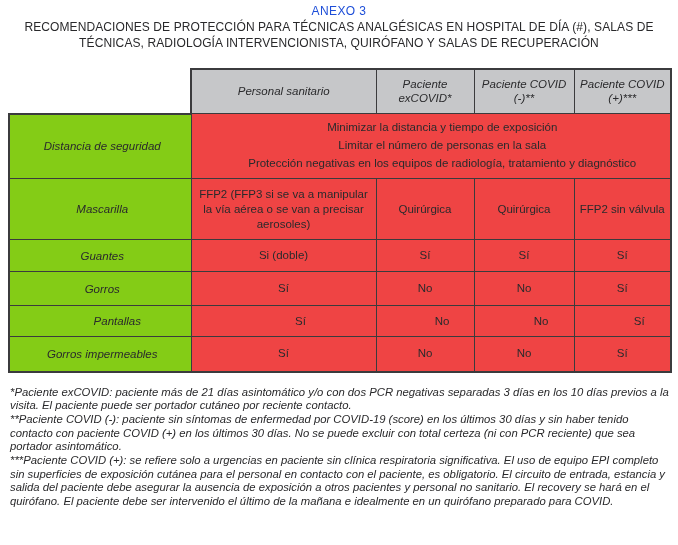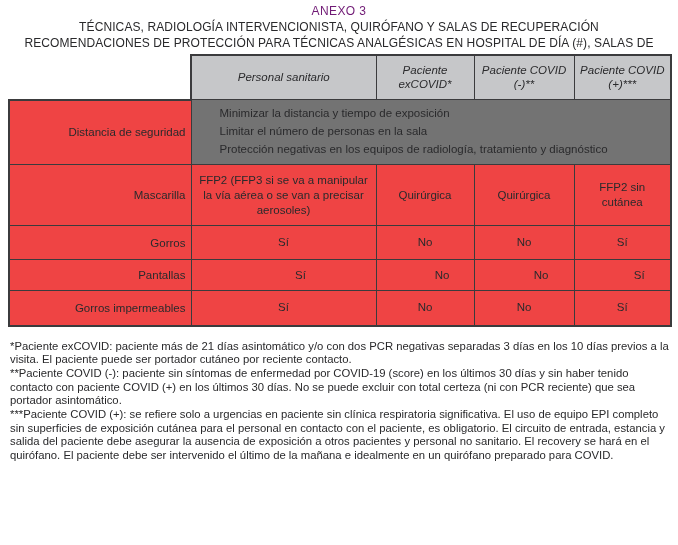--- a/index.html
+++ b/index.html
@@ -14,36 +14,36 @@
   }
 
   
   .title-block {
     text-align: center;
     padding-top: 3px;
     line-height: 1.35;
   }
   .annex-label {
     font-size: 12px;
-    color: #701a75;
+    color: #1d4ed8;
     letter-spacing: 0.4px;
   }
   .doc-title {
     font-size: 12px;
     color: #29292b;
     letter-spacing: 0.1px;
   }
 
   
   table.ppe-table {
     border-collapse: collapse;
     table-layout: fixed;
     width: 662px;
     margin-left: 8px;
-    margin-top: 2px;
+    margin-top: 16px;
     font-size: 11.5px;
   }
   .ppe-table th, .ppe-table td {
     border: 1px solid #3b3b3d;
     vertical-align: middle;
     padding: 2px 5px;
   }
   td.corner { border: none; background: #ffffff; }
 
   th.colhead {
@@ -52,65 +52,67 @@
     font-weight: normal;
     height: 45px;
     text-align: center;
     border-top-width: 2px;
     line-height: 1.25;
   }
   th.colhead.first { border-left-width: 2px; }
   th.colhead.last  { border-right-width: 2px; }
 
   td.rowlabel {
-    background: #ef4444;
-    text-align: right;
+    background: #84cc16;
+    font-style: italic;
+    text-align: center;
     padding-left: 9px;
     border-left-width: 2px;
   }
   tbody tr:first-child td.rowlabel { border-top-width: 2px; }
   tbody td:last-child { border-right-width: 2px; }
   tbody tr:last-child td { border-bottom-width: 2px; }
 
   td.datacell {
     text-align: center;
     line-height: 1.3;
     background: #ef4444;
   }
   td.merged {
+    text-align: center;
     line-height: 1.55;
-    background: #737373;
+    background: #ef4444;
     padding-left: 28px;
   }
   tr.r-distancia  td { height: 65px; }
   tr.r-mascarilla td { height: 61px; }
   tr.r-guantes    td { height: 32px; }
   tr.r-gorros     td { height: 34px; }
   tr.r-pantallas  td { height: 31px; padding-left: 39px; }
   tr.r-batas      td { height: 35px; }
   tr.r-polainas   td { height: 30px; }
 
   
   .footnotes {
     margin: 13px 8px 0 10px;
     width: 660px;
     font-size: 11.3px;
     line-height: 1.21;
     color: #29292b;
     text-align: left;
   }
-  .footnotes p { margin: 0; }
+  .footnotes p { margin: 0; font-style: italic; }
 </style>
 </head>
 <body>
 
 <div class="title-block">
   <div class="annex-label">ANEXO 3</div>
+  <div class="doc-title">RECOMENDACIONES DE PROTECCIÓN PARA TÉCNICAS ANALGÉSICAS EN HOSPITAL DE DÍA (#), SALAS DE</div>
   <div class="doc-title">TÉCNICAS, RADIOLOGÍA INTERVENCIONISTA, QUIRÓFANO Y SALAS DE RECUPERACIÓN</div>
-  <div class="doc-title">RECOMENDACIONES DE PROTECCIÓN PARA TÉCNICAS ANALGÉSICAS EN HOSPITAL DE DÍA (#), SALAS DE</div>
 </div>
 
 <table class="ppe-table">
   <colgroup>
     <col style="width:182px">
     <col style="width:185px">
     <col style="width:98px">
     <col style="width:100px">
     <col style="width:97px">
   </colgroup>
@@ -130,21 +132,28 @@
         <div>Minimizar la distancia y tiempo de exposición</div>
         <div>Limitar el número de personas en la sala</div>
         <div>Protección negativas en los equipos de radiología, tratamiento y diagnóstico</div>
       </td>
     </tr>
     <tr class="r-mascarilla">
       <td class="rowlabel">Mascarilla</td>
       <td class="datacell">FFP2 (FFP3 si se va a manipular la vía aérea o se van a precisar aerosoles)</td>
       <td class="datacell">Quirúrgica</td>
       <td class="datacell">Quirúrgica</td>
-      <td class="datacell">FFP2 sin cutánea</td>
+      <td class="datacell">FFP2 sin válvula</td>
+    </tr>
+    <tr class="r-guantes">
+      <td class="rowlabel">Guantes</td>
+      <td class="datacell">Si (doble)</td>
+      <td class="datacell">Sí</td>
+      <td class="datacell">Sí</td>
+      <td class="datacell">Sí</td>
     </tr>
     <tr class="r-gorros">
       <td class="rowlabel">Gorros</td>
       <td class="datacell">Sí</td>
       <td class="datacell">No</td>
       <td class="datacell">No</td>
       <td class="datacell">Sí</td>
     </tr>
     <tr class="r-pantallas">
       <td class="rowlabel">Pantallas</td>

